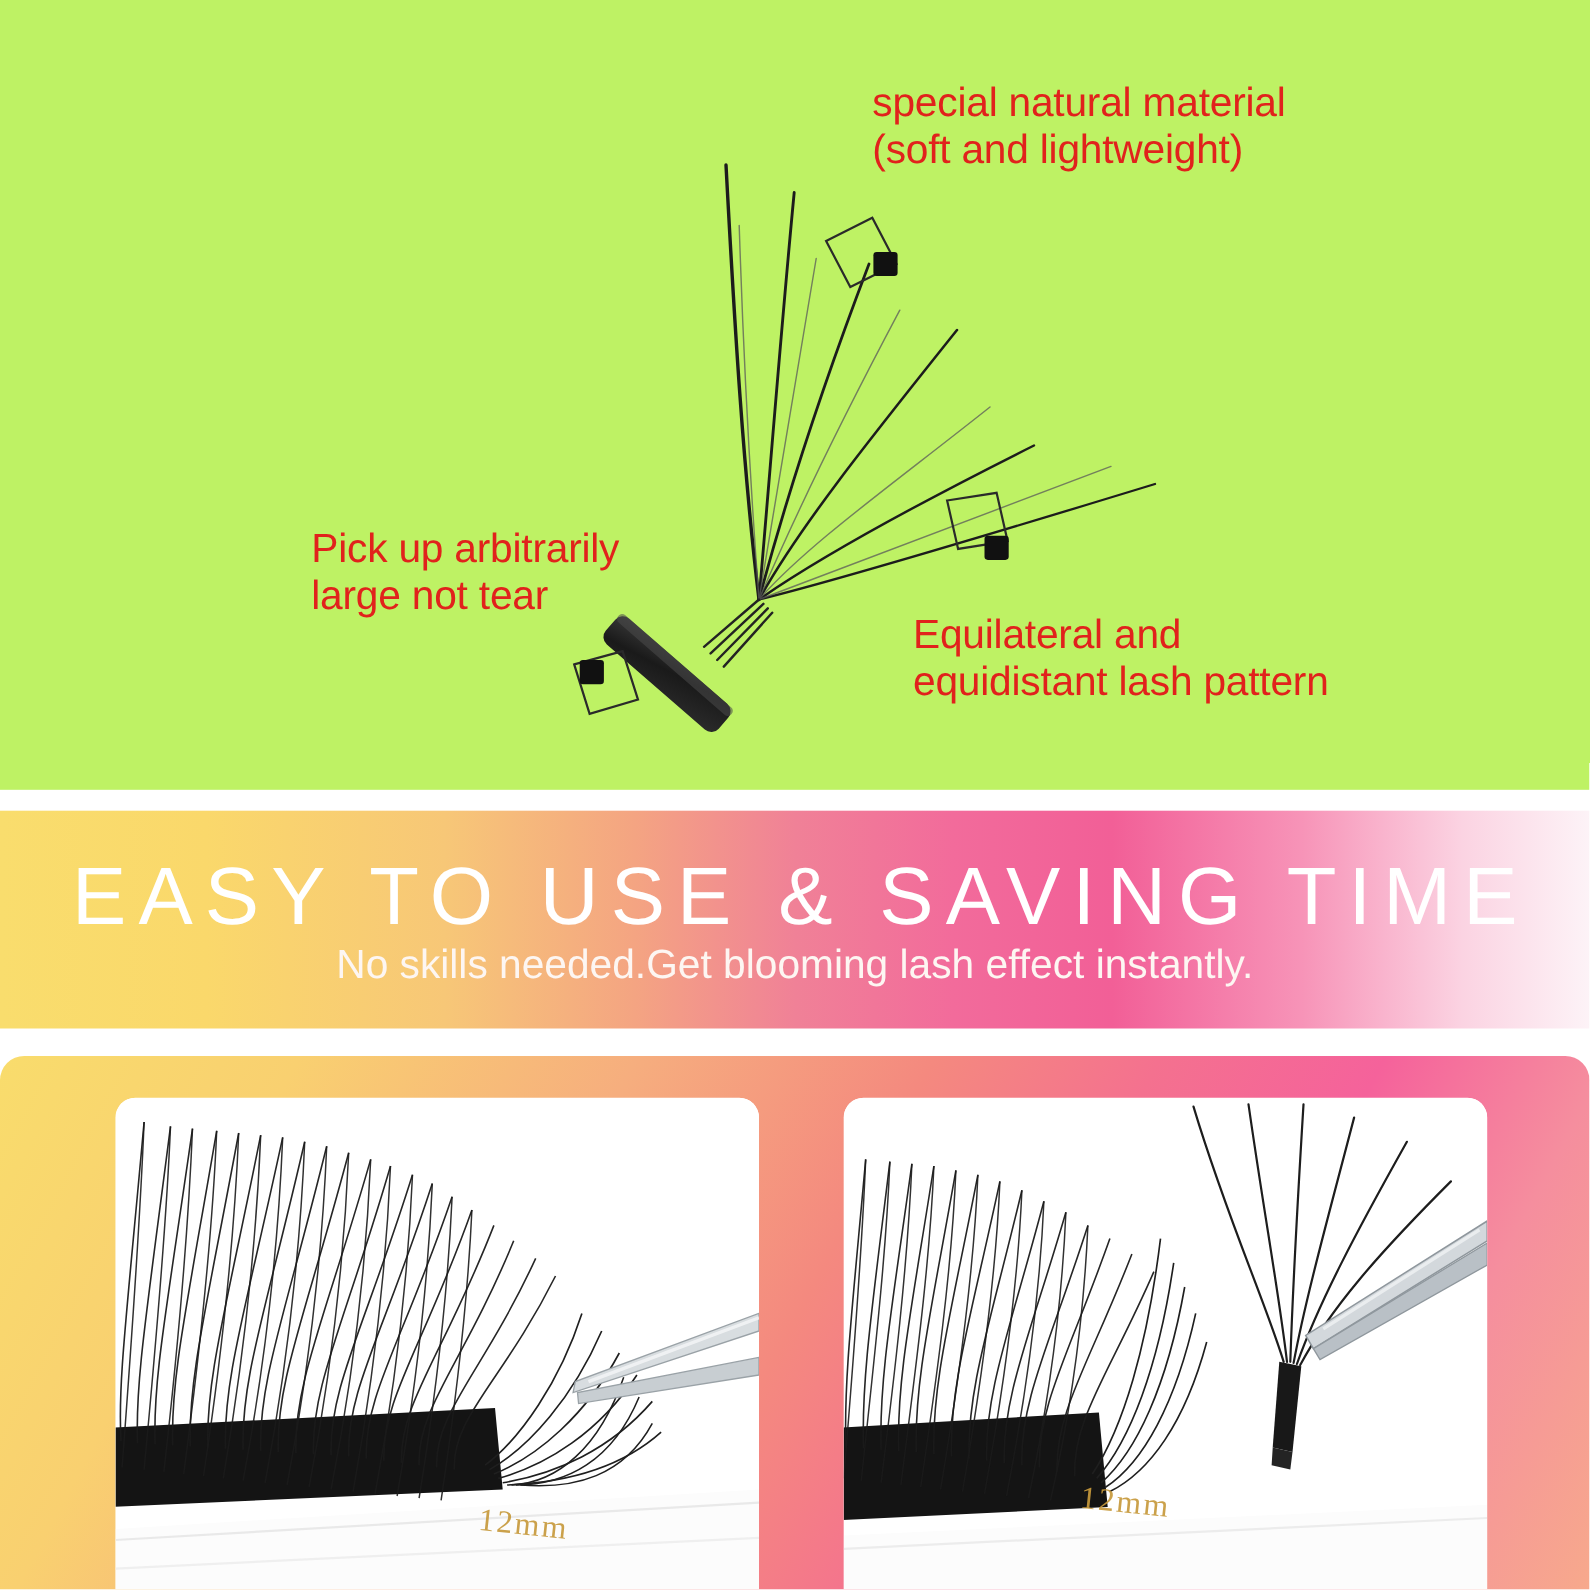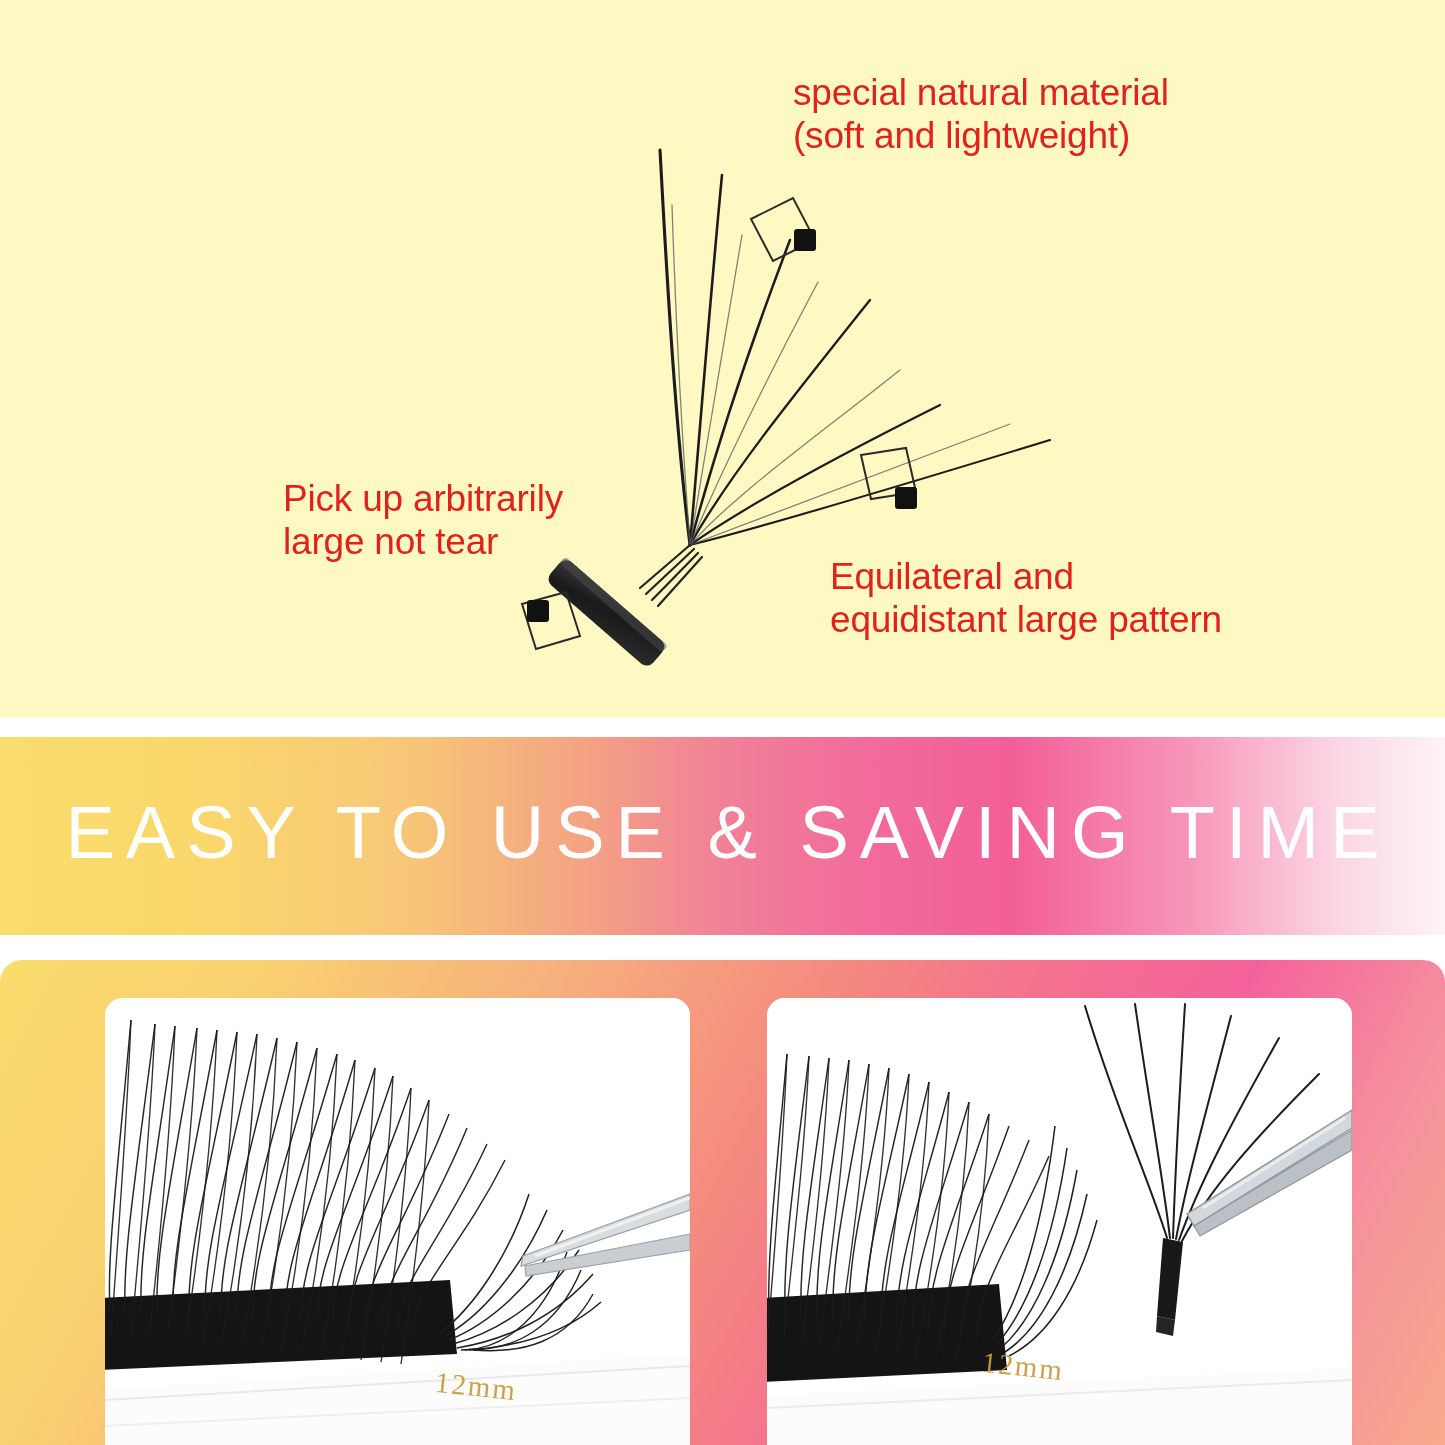--- a/index.html
+++ b/index.html
@@ -21,21 +21,21 @@
     height: 1445px;
     background: #ffffff;
   }
 
   
   .diagram-section {
     position: absolute;
     left: 0; top: 0;
     width: 1445px;
     height: 718px;
-    background: #fef9c3;
+    background: #bef264;
     overflow: hidden;
   }
   .diagram-svg {
     position: absolute;
     left: 0; top: 0;
     width: 1445px;
     height: 718px;
   }
   .callout {
     position: absolute;
@@ -218,25 +218,26 @@
       </g>
     </svg>
 
     <div class="callout callout-material">special natural material
 (soft and lightweight)</div>
 
     <div class="callout callout-pick">Pick up arbitrarily
 large not tear</div>
 
     <div class="callout callout-equal">Equilateral and
-equidistant large pattern</div>
+equidistant lash pattern</div>
   </div>
 
   <div class="banner">
     <div class="banner-title">EASY TO USE &amp; SAVING TIME</div>
+    <div class="banner-subtitle">No skills needed.Get blooming lash effect instantly.</div>
   </div>
 
   <div class="photo-section">
 
     <div class="card card-left">
       <svg class="card-photo" viewBox="0 0 585 447">
         <rect x="0" y="0" width="585" height="447" fill="#ffffff"></rect>
 
         <path d="M0,392 L585,356 L585,447 L0,447 Z" fill="#fcfcfc"></path>
         <path d="M0,402 L585,368" stroke="#e9e9e9" stroke-width="2" fill="none"></path>

